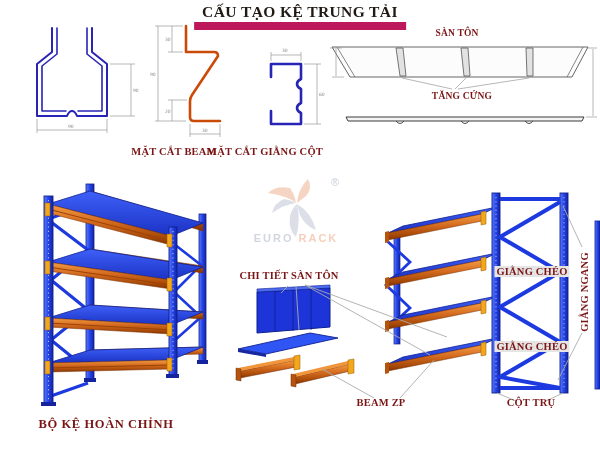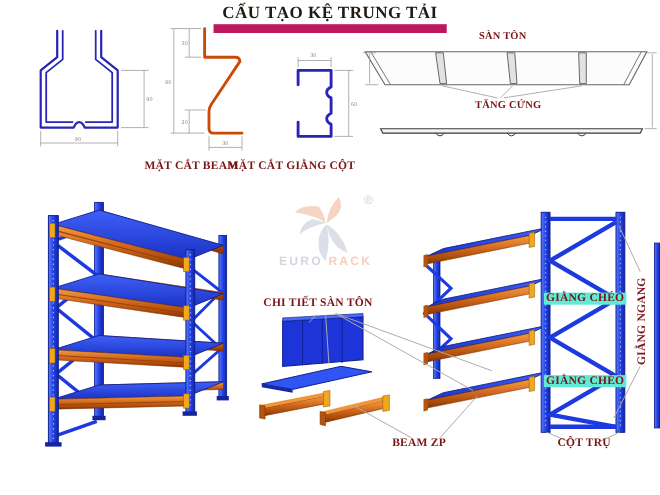--- a/index.html
+++ b/index.html
@@ -3,21 +3,21 @@
 <meta charset="utf-8">
 <style>
   html,body{margin:0;padding:0;background:#fff;}
   #stage{position:relative;width:600px;height:450px;background:#ffffff;overflow:hidden;
          font-family:"Liberation Serif",serif;}
   #drawing{position:absolute;left:0;top:0;}
   .lbl{position:absolute;color:#7b1515;font-weight:bold;font-size:10.5px;white-space:nowrap;
        transform:translateX(-50%);letter-spacing:.2px;}
   .lbl-sm{font-size:9.5px;text-align:center;}
   .lbl-lg{font-size:12.5px;letter-spacing:.6px;}
-  .lbl-bg{background:#5eead4;padding:0 2px;}
+  .lbl-bg{background:#e5e5e5;padding:0 2px;}
   .lbl-vert{transform:translate(-50%,-50%) rotate(-90deg);transform-origin:center;}
   #title{position:absolute;left:300px;top:3px;transform:translateX(-50%);
          font-size:15.5px;font-weight:bold;color:#211a14;letter-spacing:.4px;
          border-bottom:8px solid #be185d;padding:0 8px 1px 8px;white-space:nowrap;}
   #logo-text{position:absolute;left:296px;top:232px;transform:translateX(-50%);
              font-family:"Liberation Sans",sans-serif;font-weight:bold;font-size:11px;
              letter-spacing:2px;white-space:nowrap;opacity:.8;}
   #logo-text .w1{color:#c7ccd8;} #logo-text .w2{color:#f3c2ac;}
   #logo-reg{position:absolute;left:331px;top:176px;color:#c2c8d4;font-size:11px;
             font-family:"Liberation Sans",sans-serif;opacity:.9;}
@@ -262,20 +262,21 @@
   </svg>
 
   <div id="title">CẤU TẠO KỆ TRUNG TẢI</div>
 
   <div class="lbl" style="left:174px;top:146px">MẶT CẮT BEAM</div>
   <div class="lbl" style="left:265px;top:146px">MẶT CẮT GIẰNG CỘT</div>
 
   <div class="lbl lbl-sm" style="left:457px;top:28px">SÀN TÔN</div>
   <div class="lbl lbl-sm" style="left:462px;top:91px">TĂNG CỨNG</div>
 
+  <div class="lbl lbl-lg" style="left:106px;top:417px">BỘ KỆ HOÀN CHỈNH</div>
   <div class="lbl" style="left:289px;top:270px">CHI TIẾT SÀN TÔN</div>
   <div class="lbl" style="left:381px;top:397px">BEAM ZP</div>
 
   <div class="lbl lbl-bg" style="left:532px;top:266px">GIẰNG CHÉO</div>
   <div class="lbl lbl-bg" style="left:532px;top:341px">GIẰNG CHÉO</div>
   <div class="lbl lbl-vert" style="left:584px;top:292px">GIẰNG NGANG</div>
   <div class="lbl" style="left:531px;top:397px">CỘT TRỤ</div>
 
   <div id="logo-text"><span class="w1">EURO</span>&nbsp;<span class="w2">RACK</span></div>
   <div id="logo-reg">®</div>

